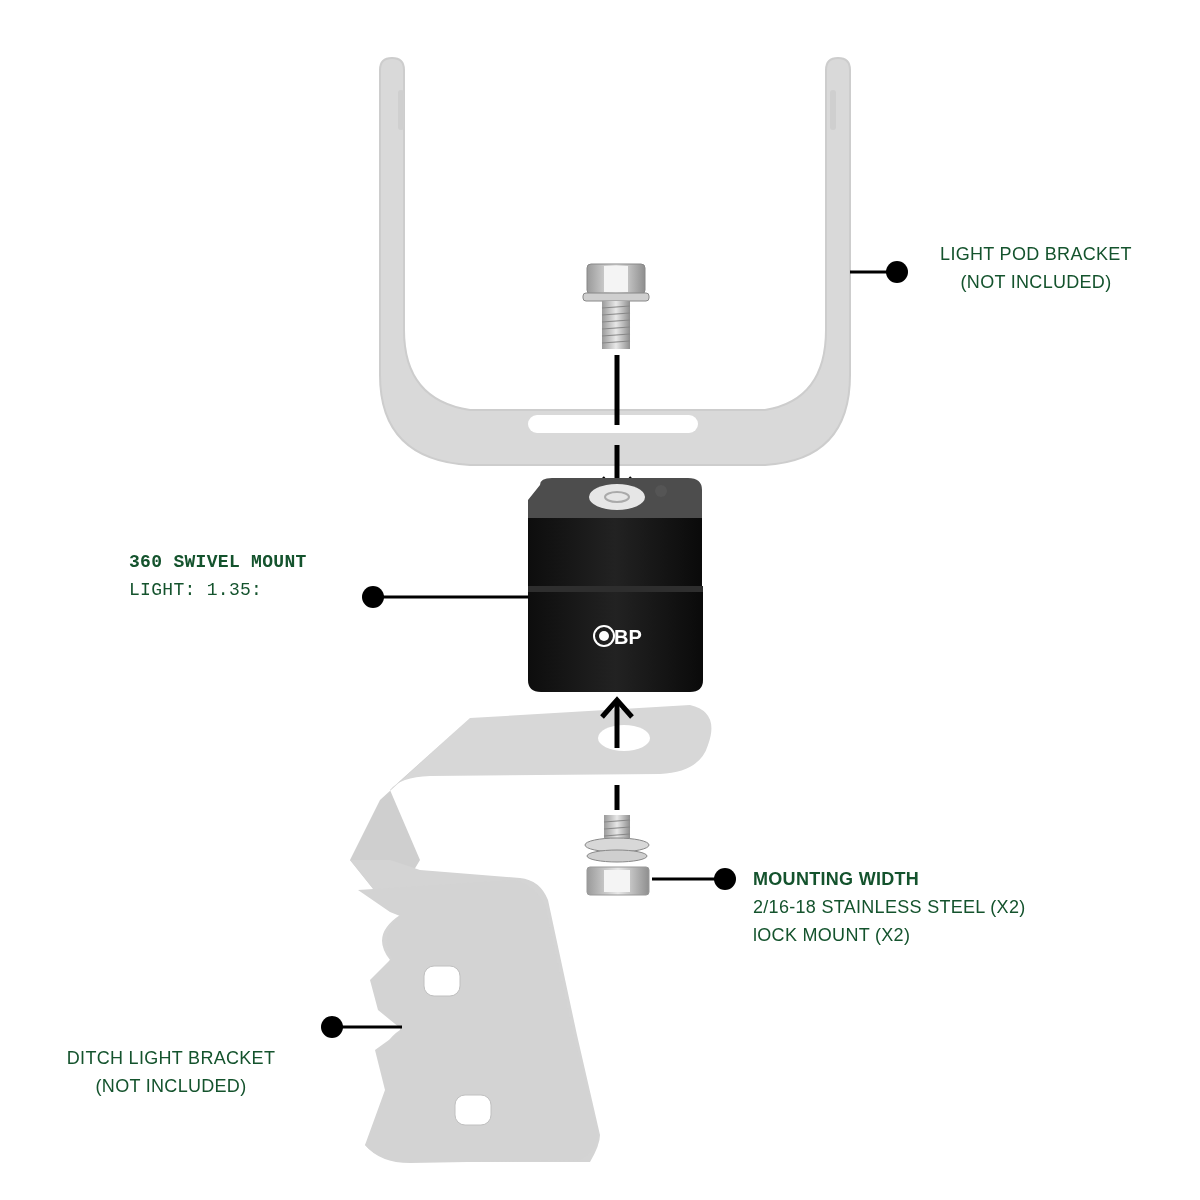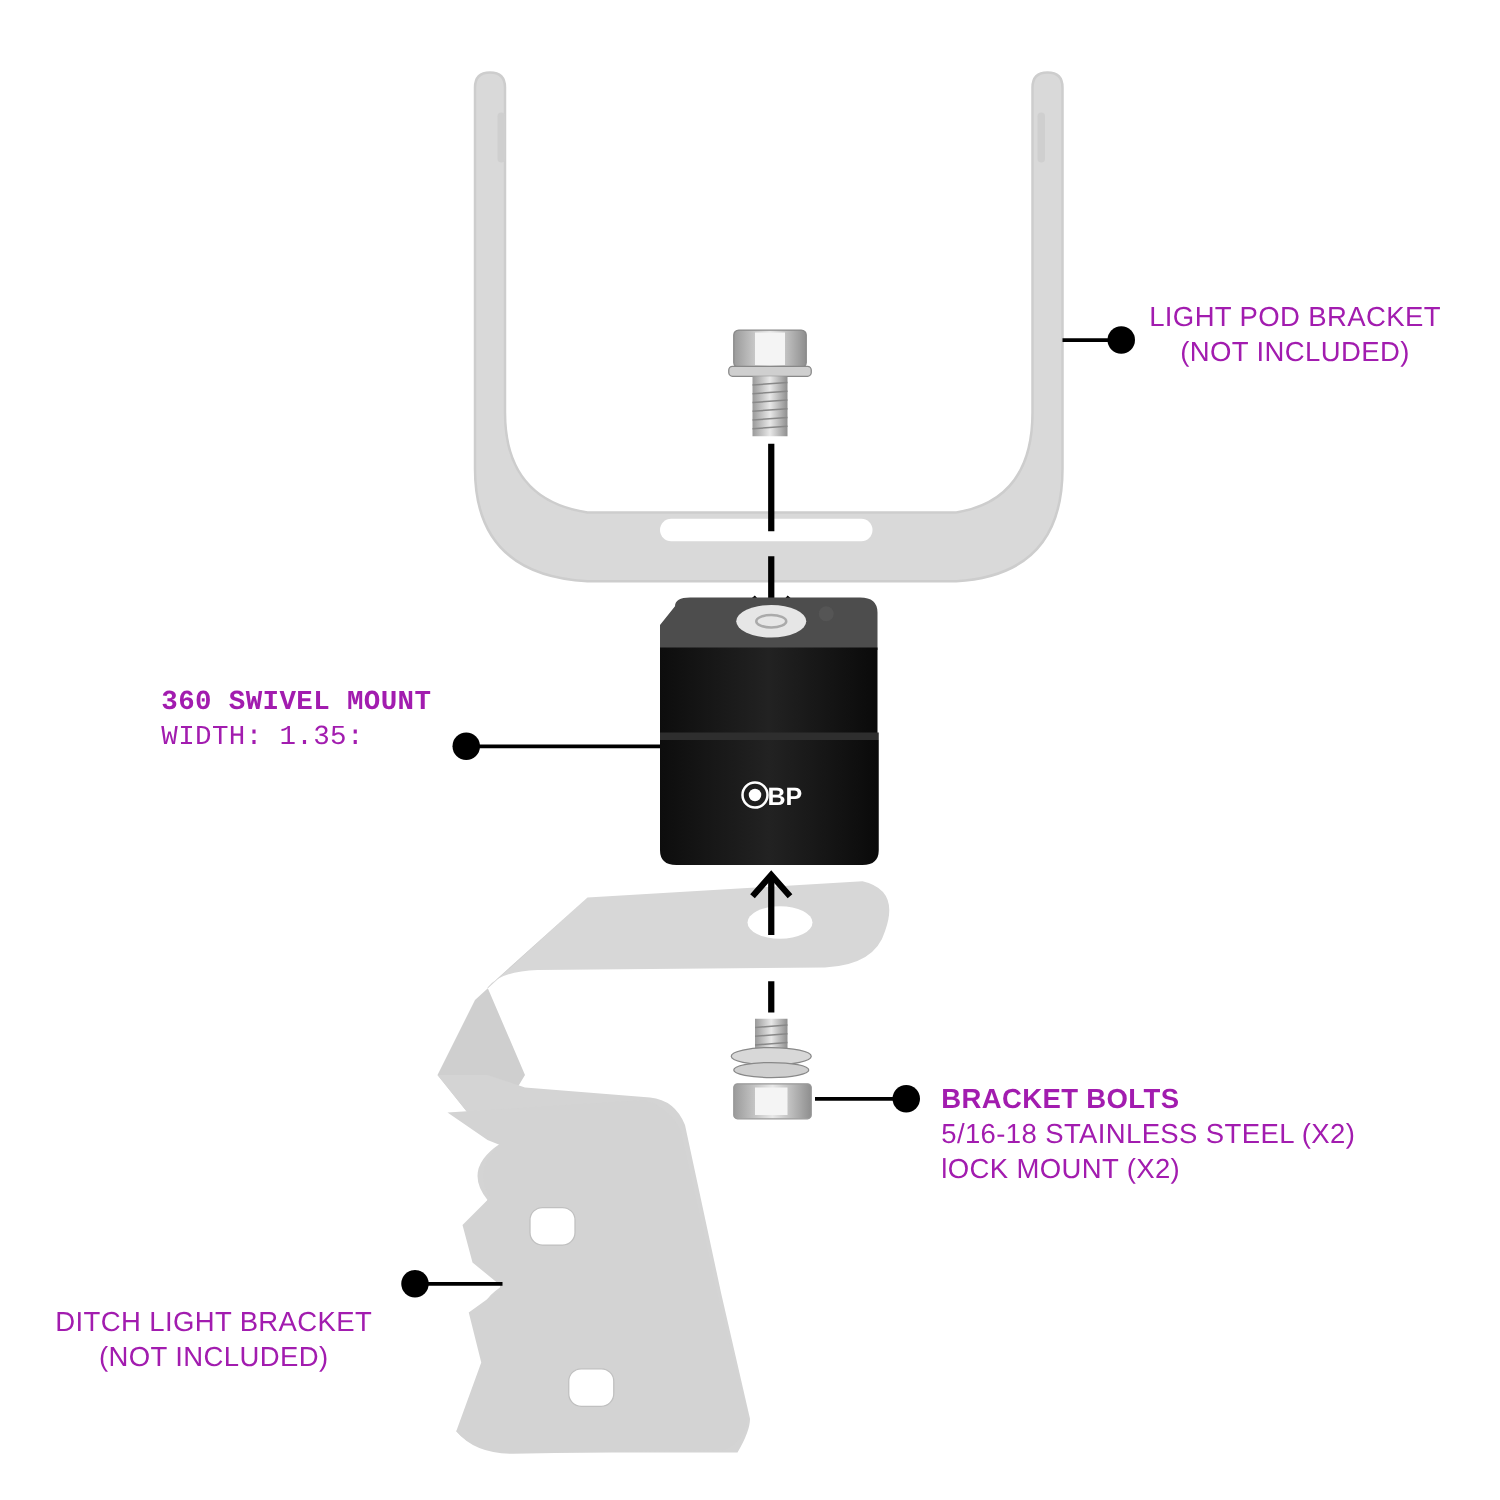--- a/index.html
+++ b/index.html
@@ -1,19 +1,19 @@
 <!DOCTYPE html>
 <html><head>
 <meta charset="utf-8">
 <style>
   html, body { margin: 0; padding: 0; background: #ffffff; }
   body { width: 1200px; height: 1200px; position: relative; overflow: hidden;
          font-family: "Liberation Sans", sans-serif; color: #111; }
   #art { position: absolute; left: 0; top: 0; width: 1200px; height: 1200px; }
-  .label { position: absolute; font-size: 22px; line-height: 28px; letter-spacing: 0.3px; color: #a21caf; }
+  .label { position: absolute; font-size: 18px; line-height: 28px; letter-spacing: 0.3px; color: #14532d; }
   .label .bold { font-weight: bold; display: block; }
   .label .line { display: block; }
   .center { text-align: center; }
 </style>
 </head>
 <body>
 
 <svg id="art" viewBox="0 0 1200 1200" xmlns="http://www.w3.org/2000/svg">
   <defs>
     <linearGradient id="boltGrad" x1="0" x2="1" y1="0" y2="0">
@@ -119,25 +119,25 @@
   </g>
 </svg>
 
 <div class="label center" style="left:905px; top:240px; width:262px;">
   <span class="line">LIGHT POD BRACKET</span>
   <span class="line">(NOT INCLUDED)</span>
 </div>
 
 <div class="label" style="left:129px; top:548px;font-family:Liberation Mono, monospace;">
   <span class="bold">360 SWIVEL MOUNT</span>
-  <span class="line">WIDTH: 1.35:</span>
+  <span class="line">LIGHT: 1.35:</span>
 </div>
 
 <div class="label" style="left:753px; top:865px;">
-  <span class="bold">BRACKET BOLTS</span>
-  <span class="line">5/16-18 STAINLESS STEEL (X2)</span>
+  <span class="bold">MOUNTING WIDTH</span>
+  <span class="line">2/16-18 STAINLESS STEEL (X2)</span>
   <span class="line">lOCK MOUNT (X2)</span>
 </div>
 
 <div class="label center" style="left:30px; top:1044px; width:282px;">
   <span class="line">DITCH LIGHT BRACKET</span>
   <span class="line">(NOT INCLUDED)</span>
 </div>
 
 </body></html>

